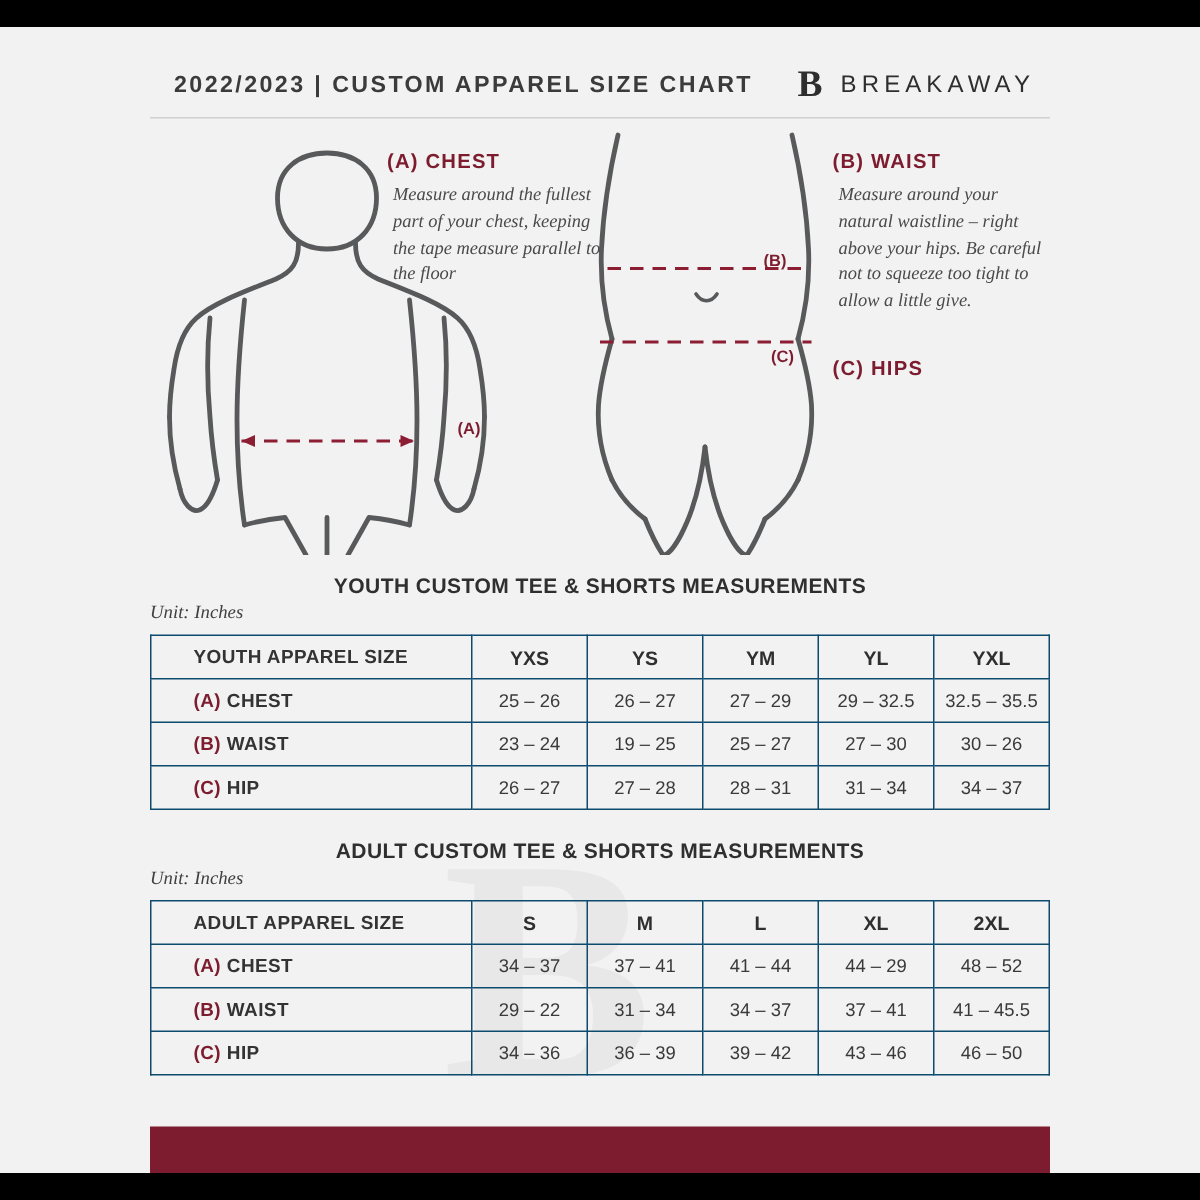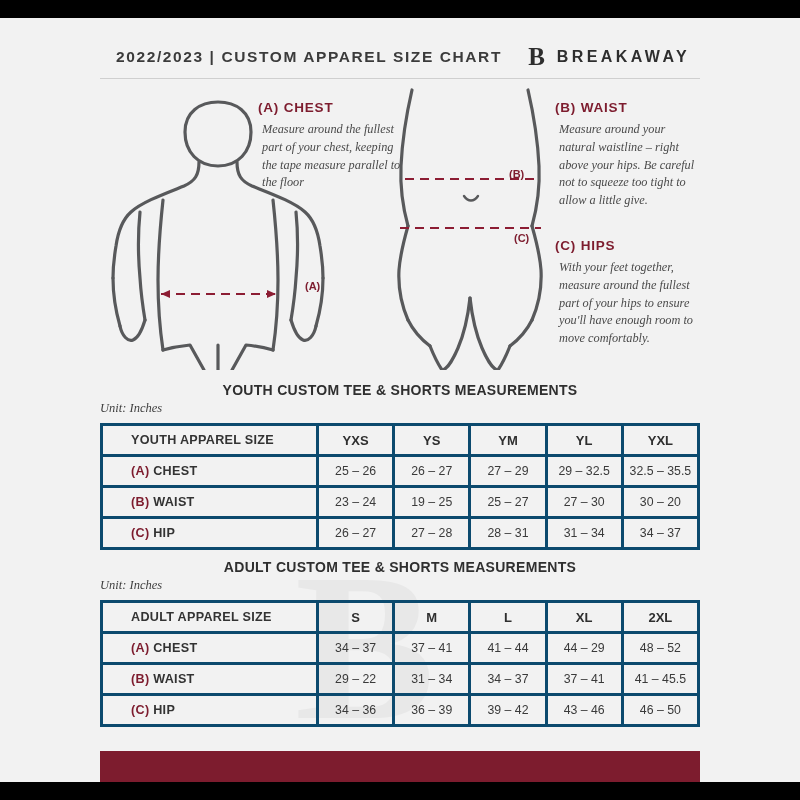--- a/index.html
+++ b/index.html
@@ -65,21 +65,21 @@
   }
   #brand-mark {
     font-family: "Liberation Serif", serif;
     font-size: 25px;
     font-weight: bold;
     color: #2e2e2e;
     line-height: 1;
   }
   #brand-name {
     font-size: 16px;
-    font-weight: bold;
+    font-weight: normal;
     letter-spacing: 3.4px;
     color: #2e2e2e;
   }
   #header-rule {
     position: absolute;
     left: 100px;
     top: 60px;
     width: 600px;
     height: 1px;
     background: #cfcfcf;
@@ -156,21 +156,21 @@
     color: #3f3f3f;
     margin: 3px 0 7px 0;
   }
   table.size-table {
     width: 600px;
     border-collapse: collapse;
     table-layout: fixed;
   }
   table.size-table th,
   table.size-table td {
-    border: 3px solid #0c4a6e;
+    border: 1px solid #0c4a6e;
     height: 28px;
     font-size: 12.3px;
     color: #3a3a3a;
     text-align: center;
     padding: 0;
   }
   table.size-table th.row-head,
   table.size-table td.row-head {
     text-align: left;
     padding-left: 28px;
@@ -286,21 +286,20 @@
       <div id="note-chest">
         <p class="note-title">(A) CHEST</p>
         <p class="note-body">Measure around the fullest part of your chest, keeping the tape measure parallel to the floor</p>
       </div>
       <div id="note-waist">
         <p class="note-title">(B) WAIST</p>
         <p class="note-body">Measure around your natural waistline – right above your hips. Be careful not to squeeze too tight to allow a little give.</p>
       </div>
       <div id="note-hips">
         <p class="note-title">(C) HIPS</p>
-        <p class="note-body">With your feet together, measure around the fullest part of your hips to ensure you'll have enough room to move comfortably.</p>
       </div>
     </div>
 
     <div class="table-block" id="youth-block">
       <p class="table-title">YOUTH CUSTOM TEE &amp; SHORTS MEASUREMENTS</p>
       <p class="table-unit">Unit: Inches</p>
       <table class="size-table">
         <thead>
           <tr>
             <th class="row-head">YOUTH APPAREL SIZE</th>
@@ -319,21 +318,21 @@
             <td>27 – 29</td>
             <td>29 – 32.5</td>
             <td>32.5 – 35.5</td>
           </tr>
           <tr>
             <td class="row-head"><span class="tag">(B)</span> <span>WAIST</span></td>
             <td>23 – 24</td>
             <td>19 – 25</td>
             <td>25 – 27</td>
             <td>27 – 30</td>
-            <td>30 – 20</td>
+            <td>30 – 26</td>
           </tr>
           <tr>
             <td class="row-head"><span class="tag">(C)</span> <span>HIP</span></td>
             <td>26 – 27</td>
             <td>27 – 28</td>
             <td>28 – 31</td>
             <td>31 – 34</td>
             <td>34 – 37</td>
           </tr>
         </tbody>

